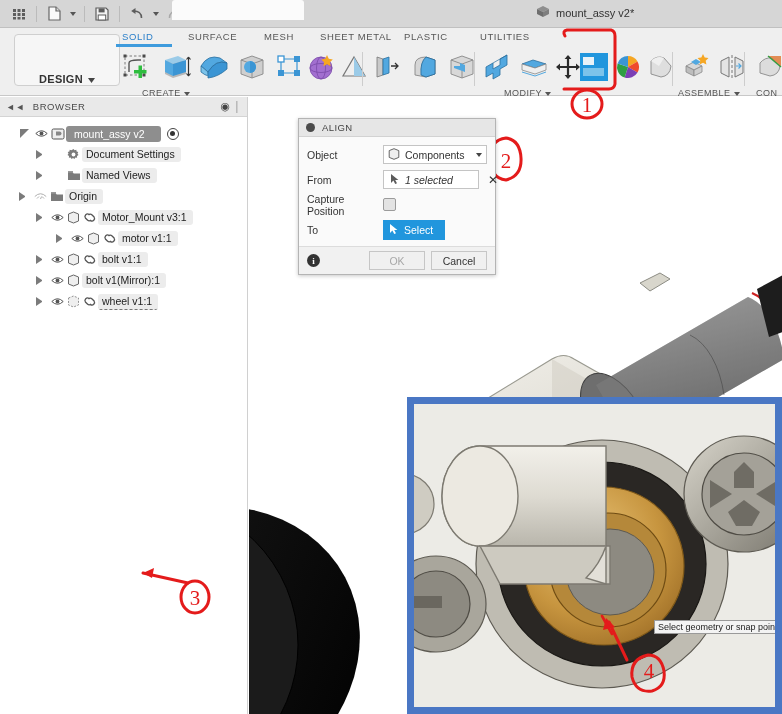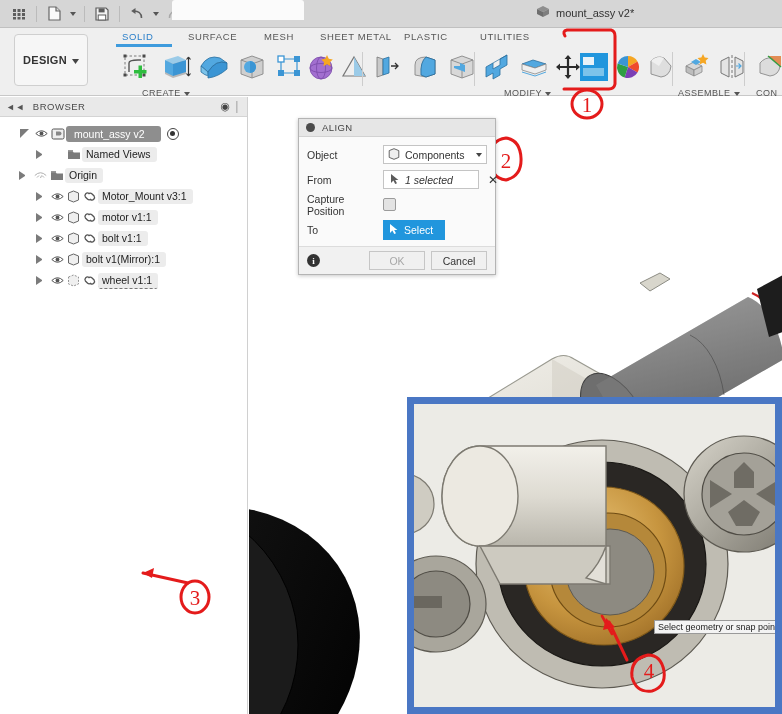--- a/index.html
+++ b/index.html
@@ -32,23 +32,23 @@
     position: absolute; left: 172px; top: 0; width: 132px; height: 20px;
     background: #fbfbfb; border-top-left-radius: 3px; border-top-right-radius: 3px;
   }
 
   
   .ribbon {
     position: absolute; left: 0; top: 28px; width: 782px; height: 68px;
     background: #efefef; border-bottom: 1px solid #c8c8c8;
   }
   .design-box {
-    position: absolute; left: 14px; top: 6px; width: 74px; height: 52px;
+    position: absolute; left: 14px; top: 6px; width: 106px; height: 52px;
     border: 1px solid #cfcfcf; border-radius: 4px; background: #f6f6f6;
-    display: flex; align-items: center; justify-content: center;
+    display: flex; align-items: flex-end; justify-content: center;
     font-size: 11px; color: #333; font-weight: bold; letter-spacing: .3px;
     cursor: pointer;
   }
   .design-box .cd { margin-left: 5px; }
 
   .tabstrip { position: absolute; left: 116px; top: 0; height: 68px; right: 0; }
   .tabname {
     position: absolute; top: 3px; font-size: 9.5px; color: #565656;
     letter-spacing: .6px; cursor: pointer; white-space: nowrap;
   }
@@ -495,20 +495,31 @@
         <span class="ticon">
           <svg width="14" height="13" viewBox="0 0 14 13">
               <rect x="1" y="2" width="12" height="10" rx="1.5" fill="#efefef" stroke="#555" stroke-width="1"></rect>
               <path d="M5 4.5 h3.5 a2 2 0 0 1 0 4 h-3.5 z" fill="#888"></path>
             </svg>
         </span>
         <span class="tlabel root">mount_assy v2</span>
         <span class="radio-dot"></span>
       </div>
 
+      <div class="trow" style="padding-left:36px">
+        <span class="tri"></span>
+        <span class="eye"></span>
+        <span class="ticon">
+          <svg width="13" height="13" viewBox="0 0 13 13">
+              <path d="M6.5 1 l1.1 1.3 l1.7 -.5 l.3 1.7 l1.7 .6 l-.8 1.5 l1 1.4 l-1.5 .9 l.1 1.8 l-1.7 -.2 l-1 1.5 l-1.4 -1 l-1.4 1 l-1 -1.5 l-1.7 .2 l.1 -1.8 l-1.5 -.9 l1 -1.4 l-.8 -1.5 l1.7 -.6 l.3 -1.7 l1.7 .5 z" fill="#7b7b7b"></path>
+              <circle cx="6.5" cy="6.5" r="1.9" fill="#fff"></circle>
+            </svg>
+        </span>
+        <span class="tlabel">Document Settings</span>
+      </div>
 
       <div class="trow" style="padding-left:36px">
         <span class="tri"></span>
         <span class="eye"></span>
         <span class="ticon">
           <svg width="14" height="11" viewBox="0 0 14 11">
               <path d="M1 2 h4.5 l1.2 1.4 h6.3 v6.6 h-12 z" fill="#7b7b7b"></path>
               <rect x="1" y="1" width="5" height="1.6" fill="#999"></rect>
             </svg>
         </span>
@@ -547,21 +558,21 @@
         </span>
         <span class="link">
           <svg width="14" height="11" viewBox="0 0 14 11">
               <path d="M5.5 3 a2.6 2.6 0 0 1 3.6 0 l2 2 a2.6 2.6 0 0 1 -3.6 3.6" fill="none" stroke="#555" stroke-width="1.3"></path>
               <path d="M8 8 a2.6 2.6 0 0 1 -3.6 0 l-2 -2 a2.6 2.6 0 0 1 3.6 -3.6" fill="none" stroke="#555" stroke-width="1.3"></path>
             </svg>
         </span>
         <span class="tlabel">Motor_Mount v3:1</span>
       </div>
 
-      <div class="trow" style="padding-left:36px">
+      <div class="trow" style="padding-left:56px">
         <span class="tri"></span>
         <span class="eye">
           <svg width="13" height="9" viewBox="0 0 13 9">
               <path d="M.8 4.5 Q6.5 -1 12.2 4.5 Q6.5 10 .8 4.5z" fill="none" stroke="#555" stroke-width="1"></path>
               <circle cx="6.5" cy="4.5" r="1.9" fill="#555"></circle>
             </svg>
         </span>
         <span class="ticon">
           <svg width="13" height="13" viewBox="0 0 13 13">
               <path d="M1.5 3 l5 -2 l5 2 v7 l-5 2 l-5 -2 z" fill="#efefef" stroke="#666" stroke-width="1"></path>

